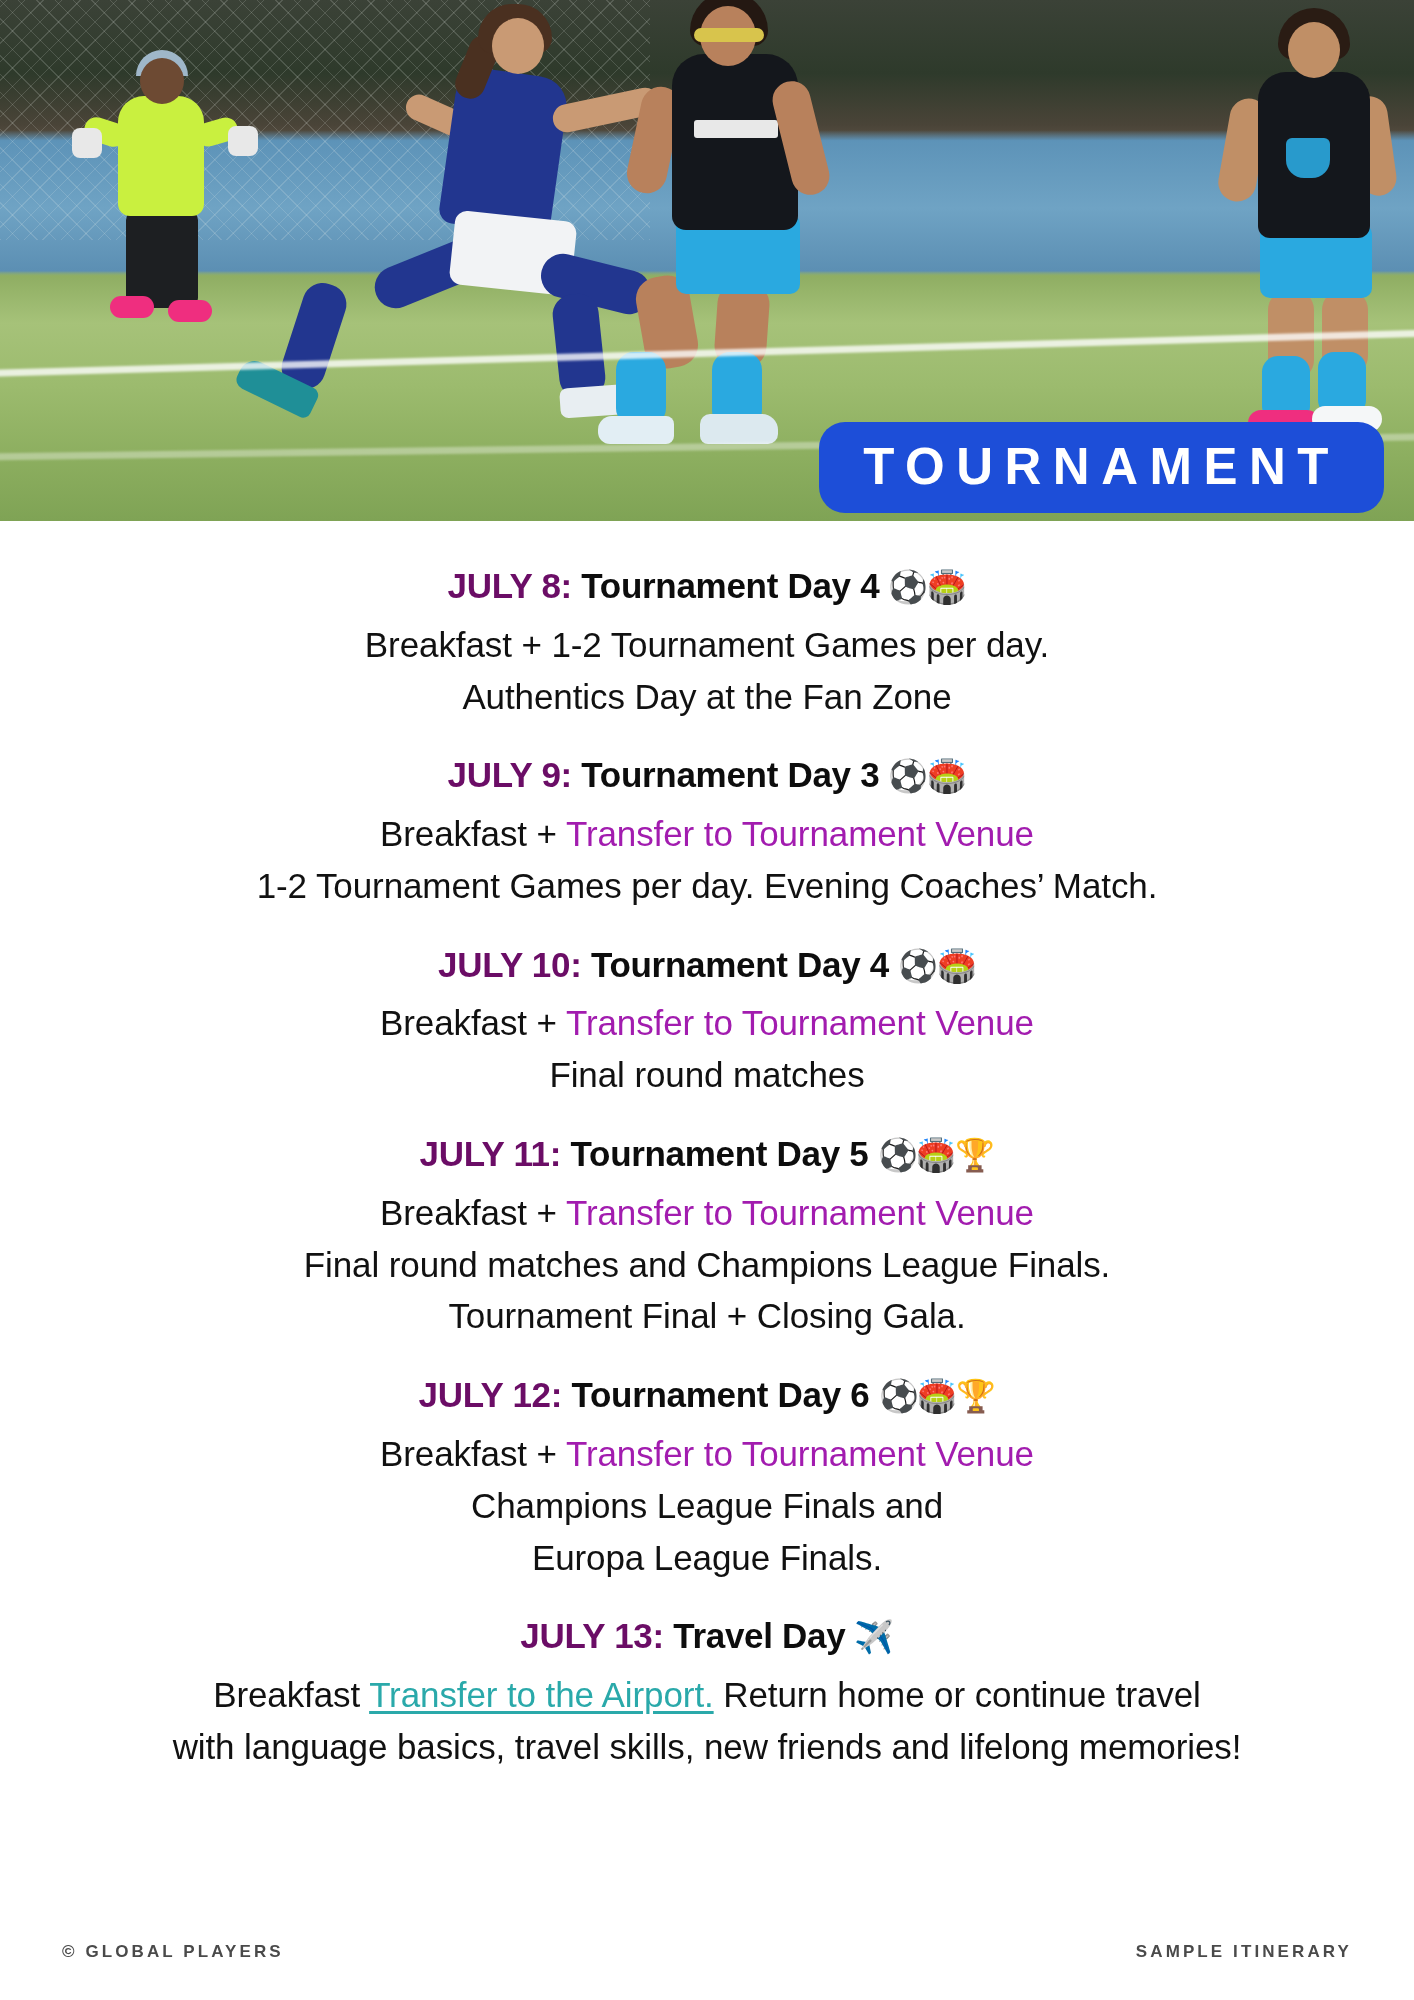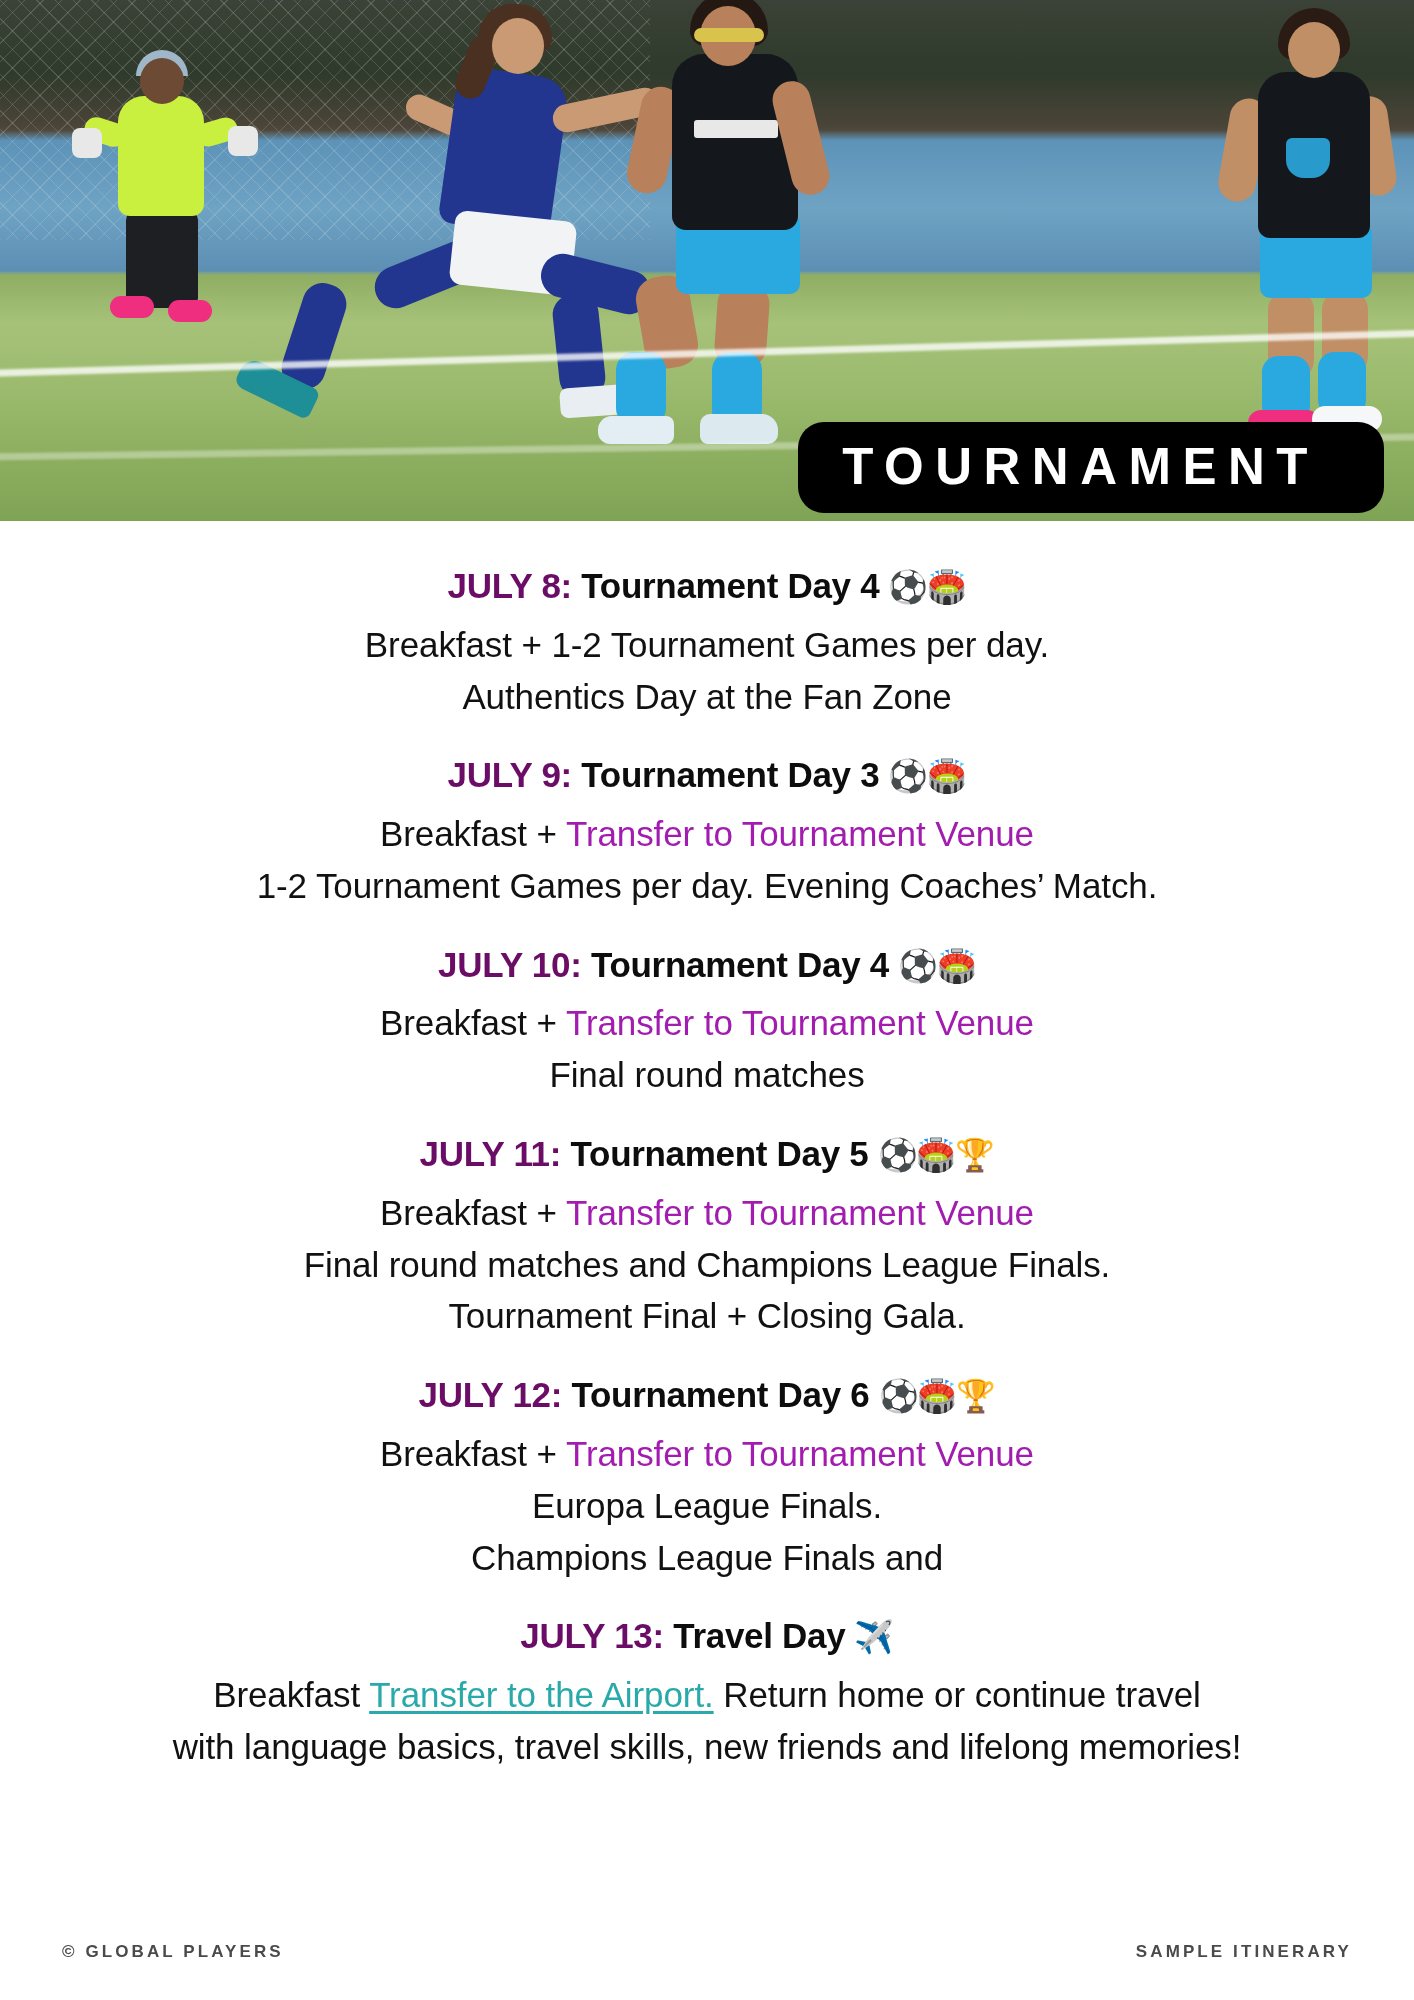--- a/index.html
+++ b/index.html
@@ -127,23 +127,23 @@
   .r-sockR   { left: 1318px; top: 352px; width: 48px;  height: 64px;  background: #2aa9e0; border-radius: 16px; }
   .r-bootL   { left: 1248px; top: 410px; width: 72px;  height: 26px;  background: #ef2e7f; border-radius: 13px; }
   .r-bootR   { left: 1312px; top: 406px; width: 70px;  height: 26px;  background: #f5f7f8; border-radius: 13px; }
   .r-logo    { left: 1286px; top: 138px; width: 44px;  height: 40px;  background: #2aa9e0; border-radius: 6px 6px 18px 18px; opacity: .9; }
 
   
   .title-badge {
     position: absolute;
     right: 30px;
     bottom: 8px;
-    background: #000000;
+    background: #1d4ed8;
     border-radius: 26px;
-    padding: 19px 65px 21px 44px;
+    padding: 19px 44px 21px 44px;
     z-index: 5;
   }
   .title-badge-text {
     color: #ffffff;
     font-family: "Liberation Sans", sans-serif;
     font-size: 51px;
     font-weight: 700;
     letter-spacing: 11.5px;
     line-height: 1;
     white-space: nowrap;
@@ -305,22 +305,22 @@
       </div>
       <div class="entry">
         <div class="entry-heading"><span class="entry-date">JULY 11:</span><span> Tournament Day 5 </span><span class="entry-emoji">⚽🏟️🏆</span></div>
         <div class="entry-line"><span>Breakfast + </span><span class="teal">Transfer to Tournament Venue</span></div>
         <div class="entry-line"><span>Final round matches and Champions League Finals.</span></div>
         <div class="entry-line"><span>Tournament Final + Closing Gala.</span></div>
       </div>
       <div class="entry">
         <div class="entry-heading"><span class="entry-date">JULY 12:</span><span> Tournament Day 6 </span><span class="entry-emoji">⚽🏟️🏆</span></div>
         <div class="entry-line"><span>Breakfast + </span><span class="teal">Transfer to Tournament Venue</span></div>
+        <div class="entry-line"><span>Champions League Finals and</span></div>
         <div class="entry-line"><span>Europa League Finals.</span></div>
-        <div class="entry-line"><span>Champions League Finals and</span></div>
       </div>
       <div class="entry">
         <div class="entry-heading"><span class="entry-date">JULY 13:</span><span> Travel Day </span><span class="entry-emoji">✈️</span></div>
         <div class="entry-line"><span>Breakfast </span><span class="teal-link">Transfer to the Airport.</span><span>  Return home or continue travel</span></div>
         <div class="entry-line"><span>with language basics, travel skills, new friends and lifelong memories!</span></div>
       </div>
     </div>
 
   <div class="footer">
     <div class="footer-text">© GLOBAL PLAYERS</div>

